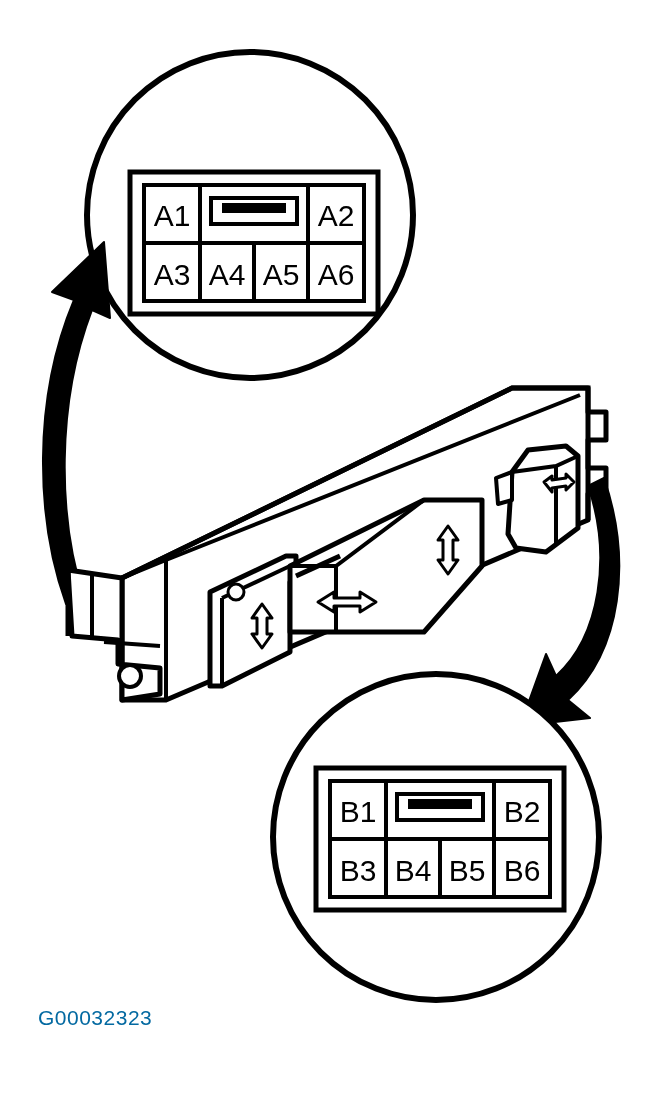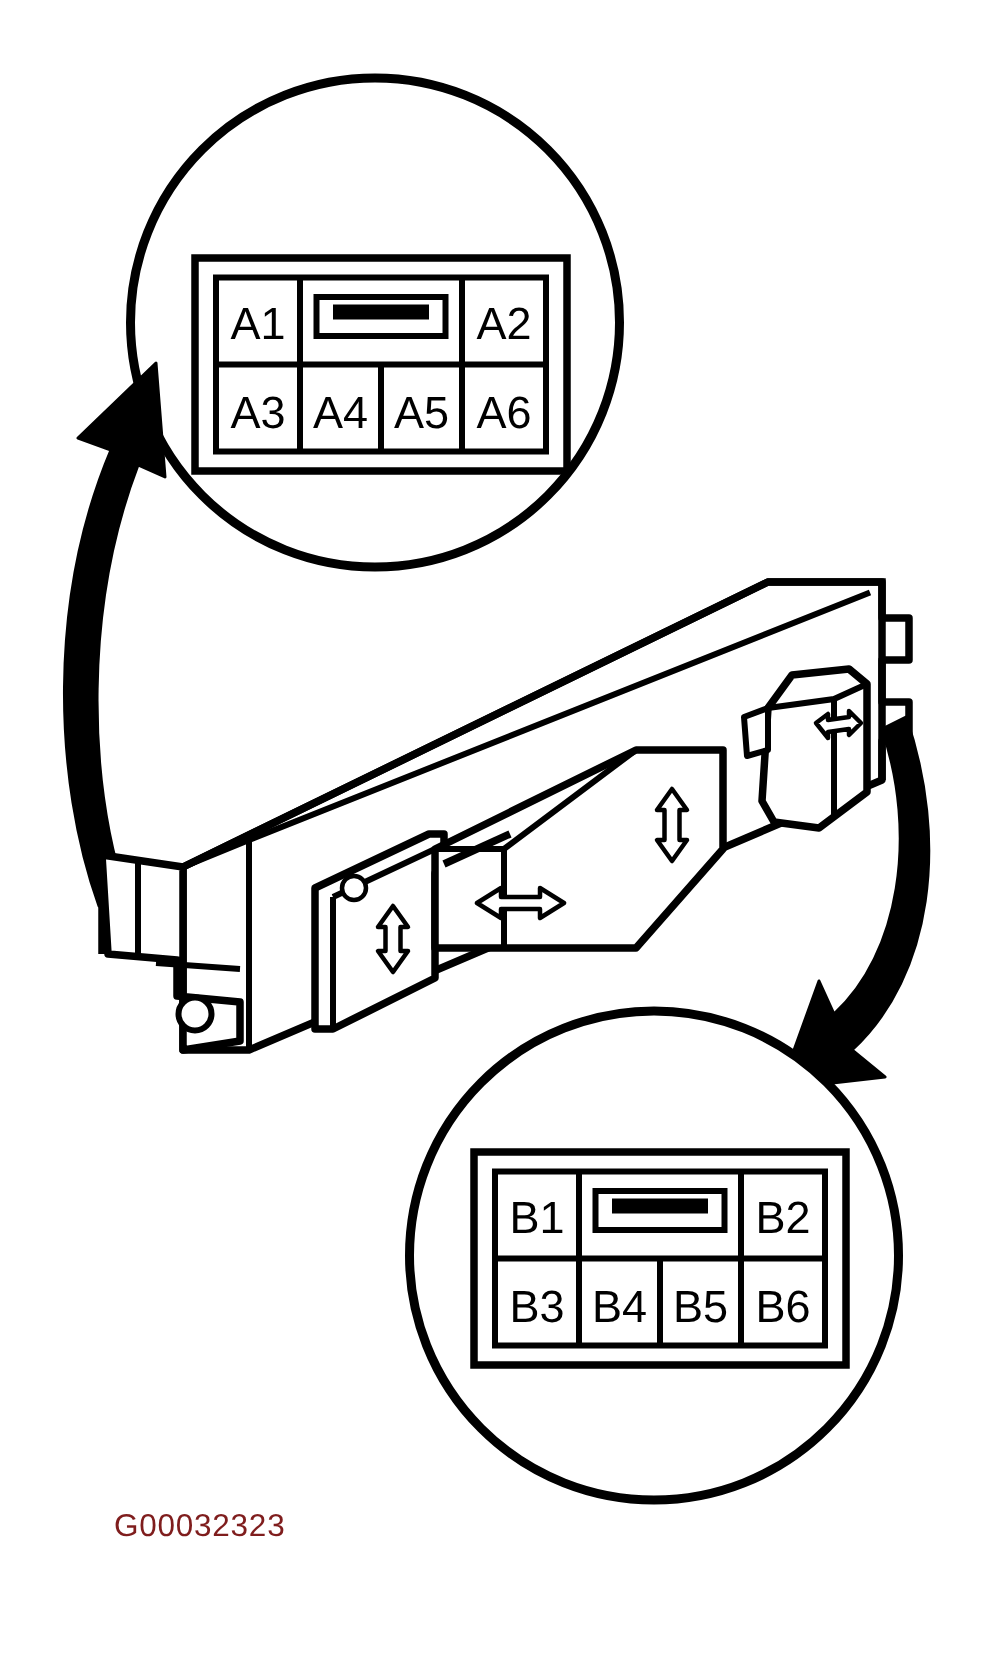--- a/index.html
+++ b/index.html
@@ -26,23 +26,22 @@
     width: 656px;
     height: 1104px;
   }
   .fig-label {
     position: absolute;
     left: 38px;
     top: 1006px;
     font-family: "Liberation Sans", sans-serif;
     font-size: 21px;
     letter-spacing: 0.5px;
-    color: #7f1d1d;
+    color: #0369a1;
     white-space: nowrap;
-    margin-left: 38px;
   }
   .connector-text {
     font-family: "Liberation Sans", sans-serif;
     font-size: 30px;
     fill: #000000;
   }
 </style>
 </head>
 <body>
 

